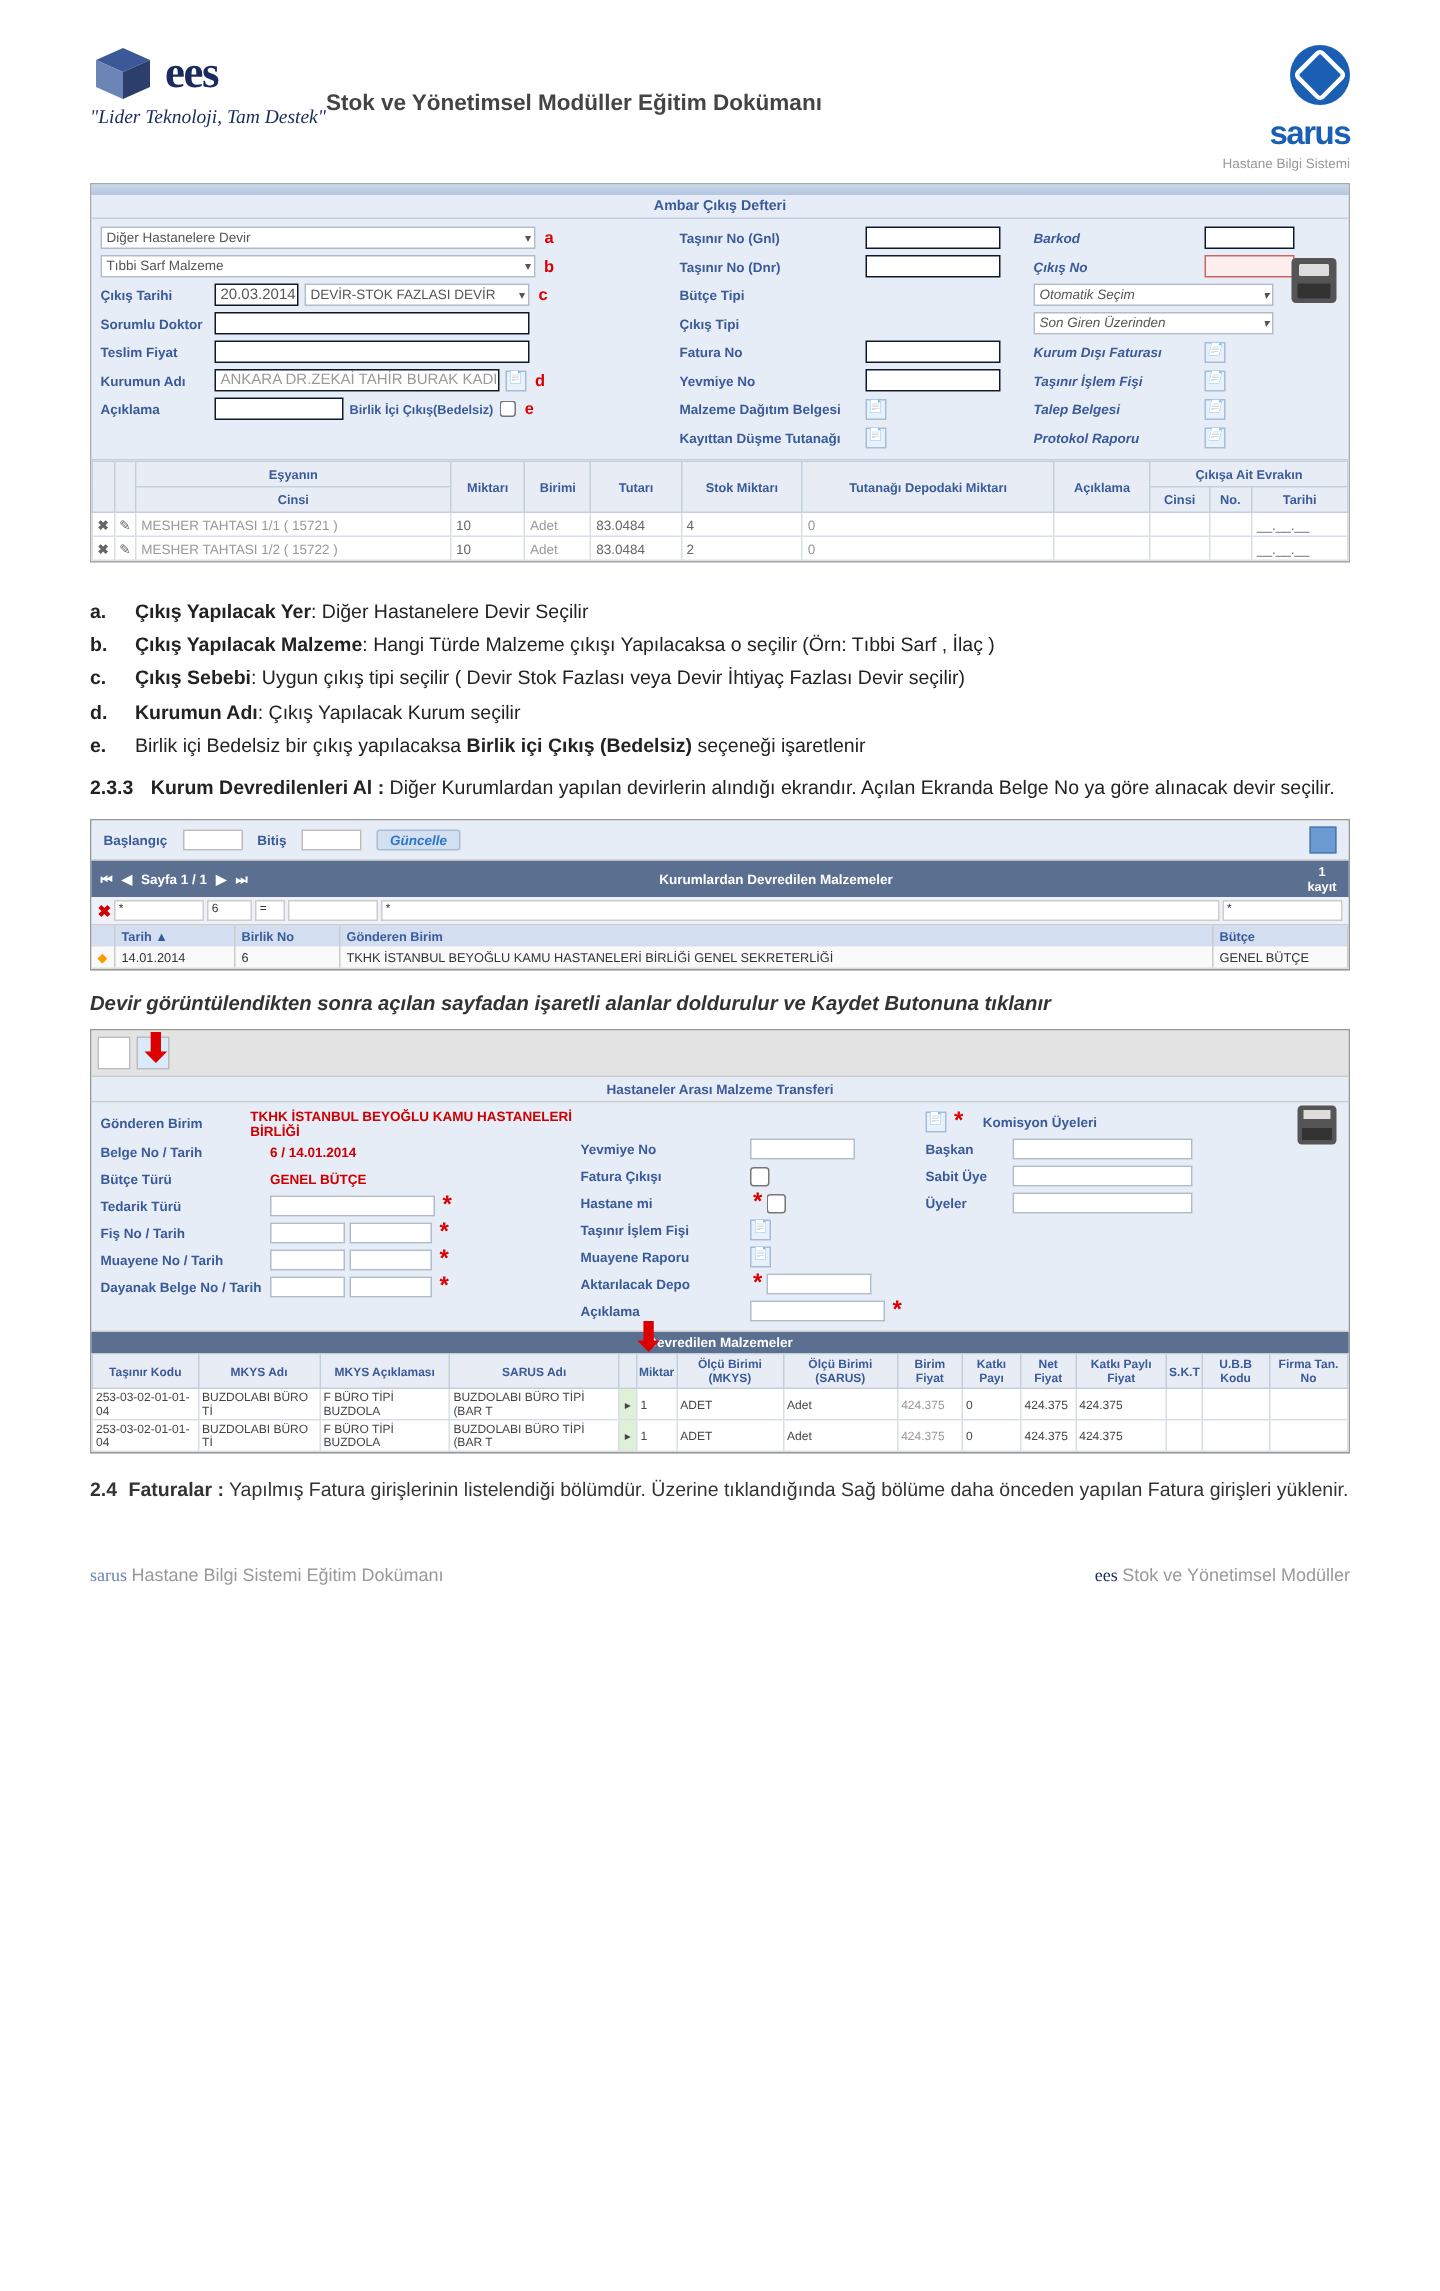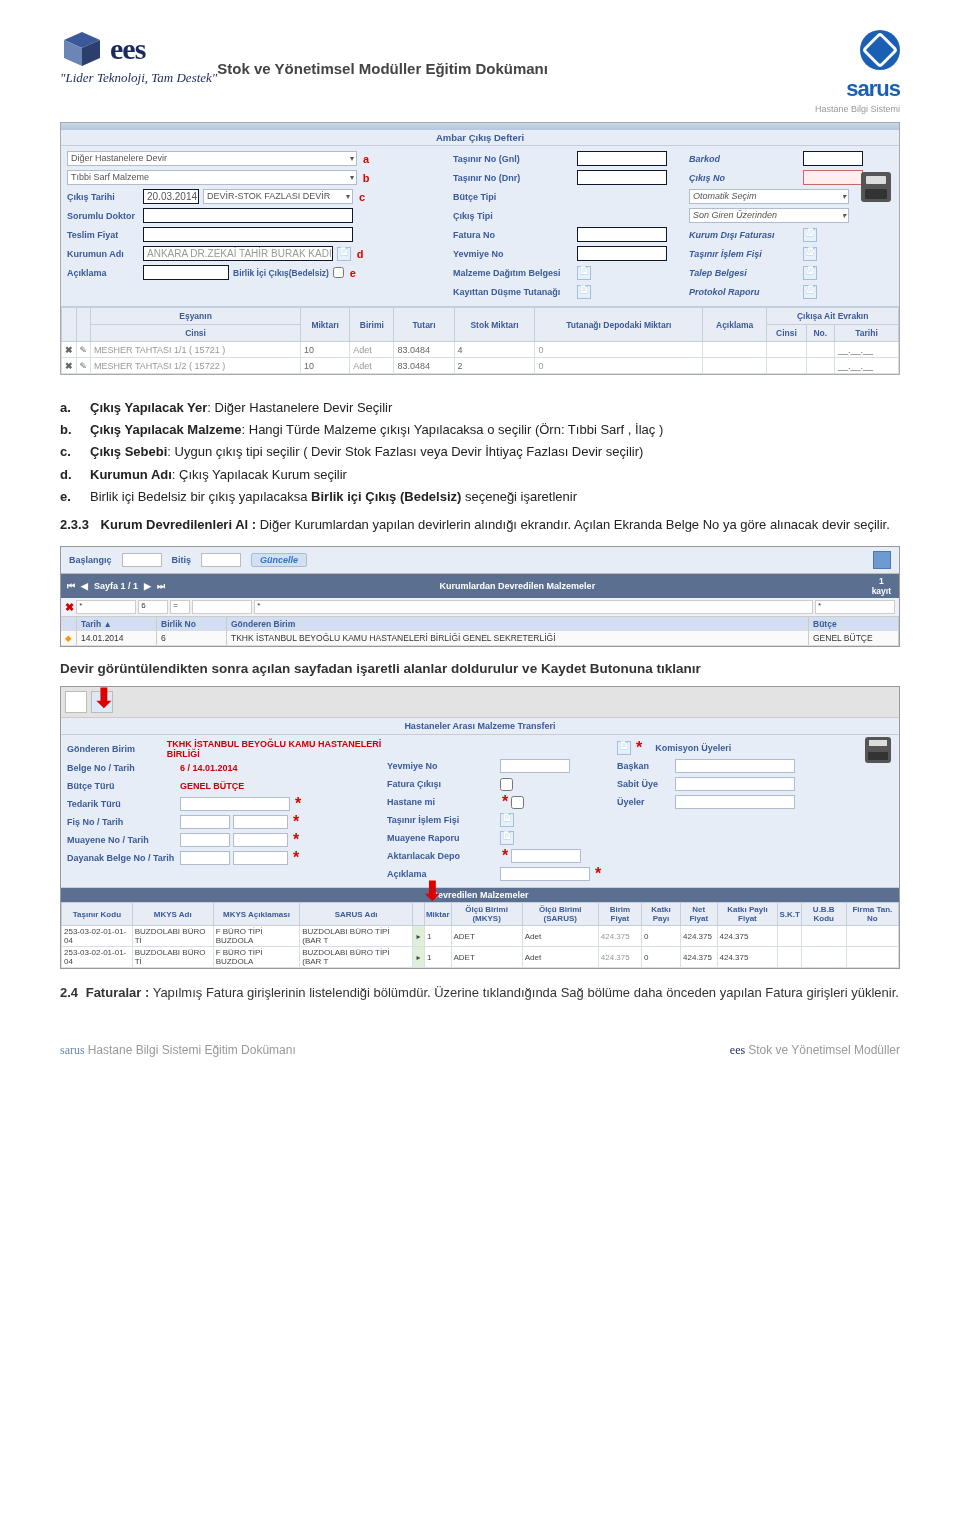--- a/index.html
+++ b/index.html
@@ -67,21 +67,21 @@
   .ss2-band { background:#5b6f91; color:#fff; font-weight:bold; text-align:center; padding:2px 0; display:flex; align-items:center; justify-content:space-between;}
   .ss2-band .pager { display:flex; gap:6px; align-items:center; padding:0 6px;}
   .ss2-band .count { padding:0 8px; font-size:8.5px;}
   .ss2-filter { display:flex; background:#eef2f8; border-bottom:1px solid #ccc; padding:2px 4px; gap:2px; align-items:center;}
   .ss2-filter .f { border:1px solid #ccc; background:#fff; height:14px; font-size:8px; padding:0 2px;}
   .ss2-head { display:flex; background:#d3dff0; font-weight:bold; color:#3a5a99;}
   .ss2-head div, .ss2-row div { padding:2px 4px; border-right:1px solid #ccc; font-size:8.5px;}
   .ss2-row { display:flex; background:#fafafa; border-bottom:1px solid #ddd;}
 
   
-  .body-text { font-size:13.5px; font-weight:bold; margin:8px 0 10px 0; }
+  .body-text { font-size:13.5px; font-style:italic; font-weight:bold; margin:8px 0 10px 0; }
 
   
   .ss3 { border:1px solid #999; background:#e0e0e0; font-size:9px; margin-bottom:14px; position:relative;}
   .ss3-tb { background:#e3e3e3; padding:4px; display:flex; gap:4px;}
   .ss3-tb-btn { width:22px; height:22px; border:1px solid #bbb; background:#fff; }
   .red-arrow-down { position:absolute; top:2px; left:32px; color:#d00; font-size:26px; font-weight:bold; line-height:18px;}
   .ss3-title { background:#e6edf6; text-align:center; font-weight:bold; color:#3a5a99; padding:3px 0; border-top:1px solid #ccc; border-bottom:1px solid #ccc;}
   .ss3-body { display:flex; background:#e6edf6; padding:4px 6px; border-bottom:1px solid #ccc; position:relative;}
   .ss3-c1 { width:320px;}
   .ss3-c2 { width:230px;}

